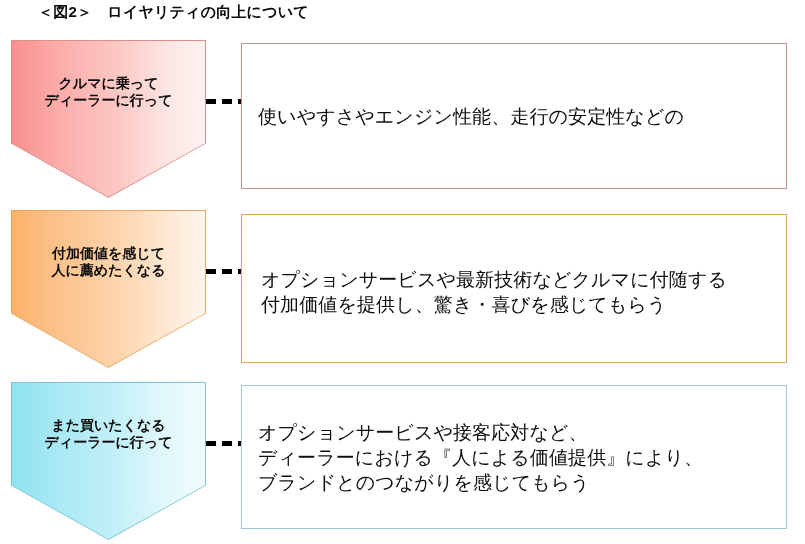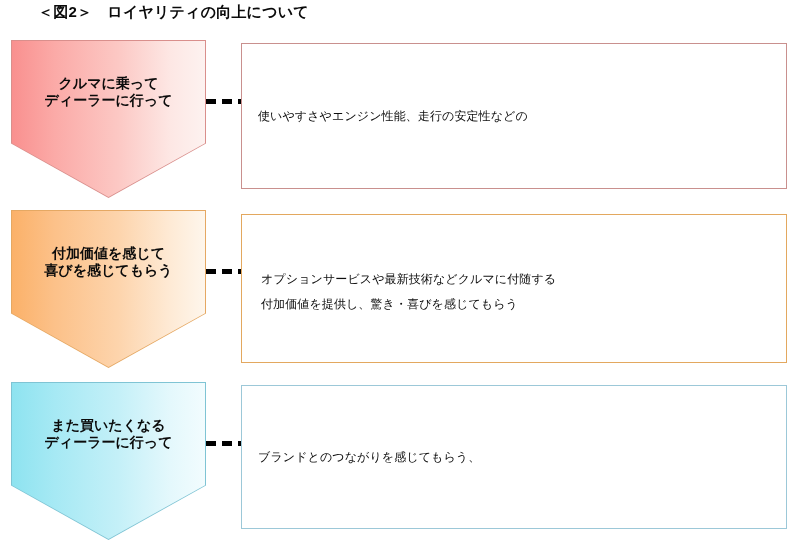--- a/index.html
+++ b/index.html
@@ -116,21 +116,21 @@
     display: flex;
     flex-direction: column;
     justify-content: center;
     padding: 0 14px;
   }
   .box-1 { top: 2px;  height: 146px; border-color: #c9908e; }
   .box-2 { top: 3px;  height: 149px; border-color: #e3a85f; }
   .box-3 { top: 2px;  height: 144px; border-color: #9cc8d8; }
 
   .textbox .line {
-    font-size: 12px;
+    font-size: 19px;
     line-height: 25px;
     color: #0d0d0d;
     white-space: nowrap;
     letter-spacing: 0.1px;
   }
   .box-1 .line { margin-left: 2px; }
   .box-2 .line { margin-left: 5px; }
   .box-3 .line { margin-left: 2px; }
 
   .box-2 .lines { margin-top: 6px; }
@@ -161,21 +161,21 @@
   </div>
 </div>
 
 <div class="row row-2">
 
   <div class="arrow-stroke stroke-2"></div>
   <div class="arrow arrow-2"></div>
 
   <div class="arrow-label">
     <span>付加価値を感じて</span>
-    <span>喜びを感じてもらう</span>
+    <span>人に薦めたくなる</span>
   </div>
 
   <div class="connector">
     <span></span>
   </div>
 
   <div class="textbox box-2">
     <div class="lines">
       <div class="line">オプションサービスや最新技術などクルマに付随する</div>
       <div class="line">付加価値を提供し、驚き・喜びを感じてもらう</div>
@@ -192,16 +192,18 @@
     <span>また買いたくなる</span>
     <span>ディーラーに行って</span>
   </div>
 
   <div class="connector">
     <span></span>
   </div>
 
   <div class="textbox box-3">
     <div class="lines">
-      <div class="line">ブランドとのつながりを感じてもらう、</div>
+      <div class="line">オプションサービスや接客応対など、</div>
+      <div class="line">ディーラーにおける『人による価値提供』により、</div>
+      <div class="line">ブランドとのつながりを感じてもらう</div>
     </div>
   </div>
 </div>
 
 </body></html>

